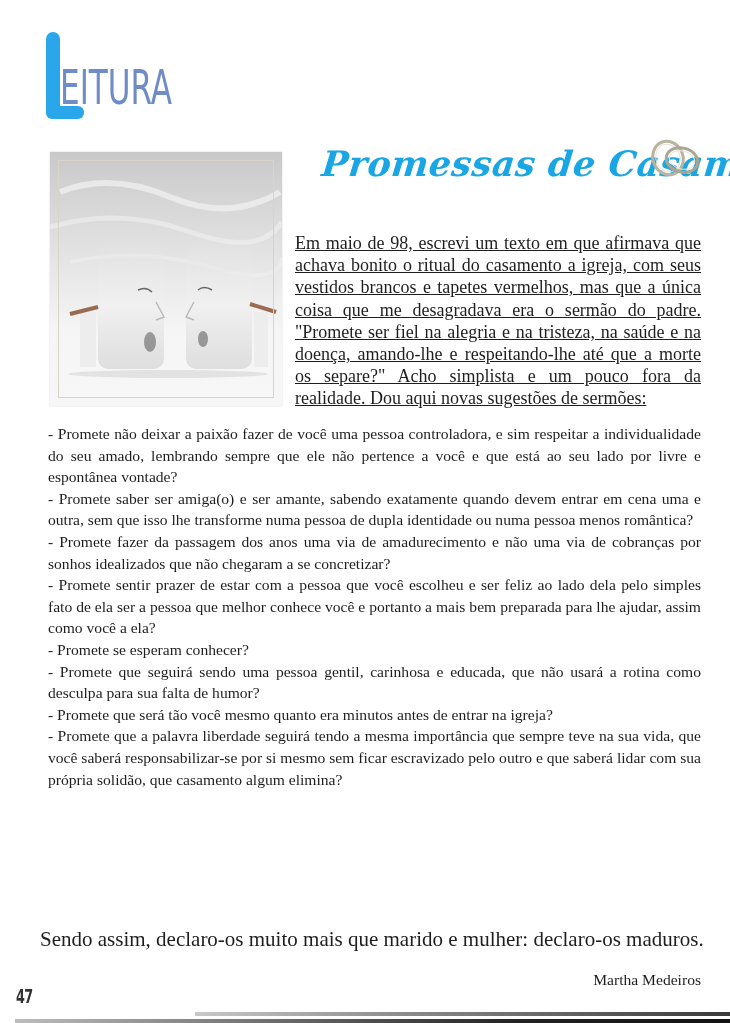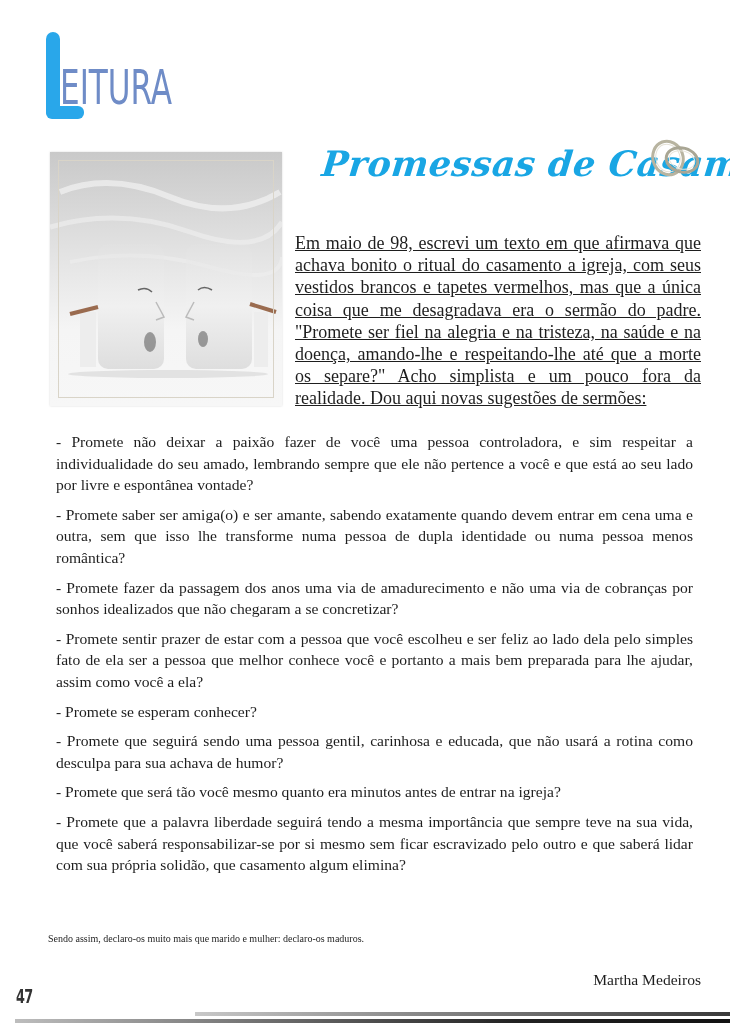--- a/index.html
+++ b/index.html
@@ -17,22 +17,22 @@
   .rings-icon { position: absolute; left: 648px; top: 136px; width: 54px; height: 46px; }
 
   
   .photo-frame { position: absolute; left: 50px; top: 152px; width: 232px; height: 254px; background: linear-gradient(#cfcfcf 0%, #e8e8e8 30%, #f4f4f4 60%, #f8f8f8 100%); box-shadow: 0 0 2px rgba(0,0,0,0.15); }
   .photo-frame .border-line { position: absolute; left: 8px; top: 8px; right: 8px; bottom: 8px; border: 1px solid #d9d4c8; }
   .clouds { position: absolute; left: 0; top: 0; width: 100%; height: 100%; }
 
   
   .intro { position: absolute; left: 295px; top: 232px; width: 406px; font-size: 18px; line-height: 22.2px; text-align: justify; text-decoration: underline; }
   .promises { position: absolute; left: 48px; top: 423px; width: 653px; font-size: 15.6px; line-height: 21.6px; text-align: justify; }
-  .promises p { margin: 8px; }
-  .closing { position: absolute; left: 48px; top: 928px; font-size: 10px; line-height: 22px; white-space: nowrap; }
+  .promises p { margin: 0; }
+  .closing { position: absolute; left: 40px; top: 928px; font-size: 21px; line-height: 22px; white-space: nowrap; }
   .author { position: absolute; right: 29px; top: 969px; font-size: 15.6px; line-height: 22px; }
 
   
   .page-number { position: absolute; left: 16px; top: 985px; font-family: "DejaVu Sans Condensed", "DejaVu Sans", sans-serif; font-weight: bold; font-size: 19px; color: #333; transform: scaleX(0.75); transform-origin: left top; letter-spacing: -1px; }
   .bar-upper { position: absolute; left: 195px; top: 1012px; width: 535px; height: 4px; background: linear-gradient(90deg, #c8c8c8 0%, #8a8a8a 40%, #3a3a3a 100%); }
   .bar-lower { position: absolute; left: 15px; top: 1019px; width: 715px; height: 4px; background: linear-gradient(90deg, #bdbdbd 0%, #7a7a7a 30%, #222222 70%, #111111 100%); }
 </style>
 </head>
 <body>
 
@@ -92,21 +92,21 @@
 </div>
 
 <div class="intro">Em maio de 98, escrevi um texto em que afirmava que achava bonito o ritual do casamento a igreja, com seus vestidos brancos e tapetes vermelhos, mas que a única coisa que me desagradava era o sermão do padre. "Promete ser fiel na alegria e na tristeza, na saúde e na doença, amando-lhe e respeitando-lhe até que a morte os separe?" Acho simplista e um pouco fora da realidade. Dou aqui novas sugestões de sermões:</div>
 
 <div class="promises">
   <p>- Promete não deixar a paixão fazer de você uma pessoa controladora, e sim respeitar a individualidade do seu amado, lembrando sempre que ele não pertence a você e que está ao seu lado por livre e espontânea vontade?</p>
   <p>- Promete saber ser amiga(o) e ser amante, sabendo exatamente quando devem entrar em cena uma e outra, sem que isso lhe transforme numa pessoa de dupla identidade ou numa pessoa menos romântica?</p>
   <p>- Promete fazer da passagem dos anos uma via de amadurecimento e não uma via de cobranças por sonhos idealizados que não chegaram a se concretizar?</p>
   <p>- Promete sentir prazer de estar com a pessoa que você escolheu e ser feliz ao lado dela pelo simples fato de ela ser a pessoa que melhor conhece você e portanto a mais bem preparada para lhe ajudar, assim como você a ela?</p>
   <p>- Promete se esperam conhecer?</p>
-  <p>- Promete que seguirá sendo uma pessoa gentil, carinhosa e educada, que não usará a rotina como desculpa para sua achava de humor?</p>
+  <p>- Promete que seguirá sendo uma pessoa gentil, carinhosa e educada, que não usará a rotina como desculpa para sua falta de humor?</p>
   <p>- Promete que será tão você mesmo quanto era minutos antes de entrar na igreja?</p>
   <p>- Promete que a palavra liberdade seguirá tendo a mesma importância que sempre teve na sua vida, que você saberá responsabilizar-se por si mesmo sem ficar escravizado pelo outro e que saberá lidar com sua própria solidão, que casamento algum elimina?</p>
 </div>
 
 <div class="closing">Sendo assim, declaro-os muito mais que marido e mulher: declaro-os maduros.</div>
 <div class="author">Martha Medeiros</div>
 
 <div class="page-number">47</div>
 <div class="bar-upper"></div>
 <div class="bar-lower"></div>

